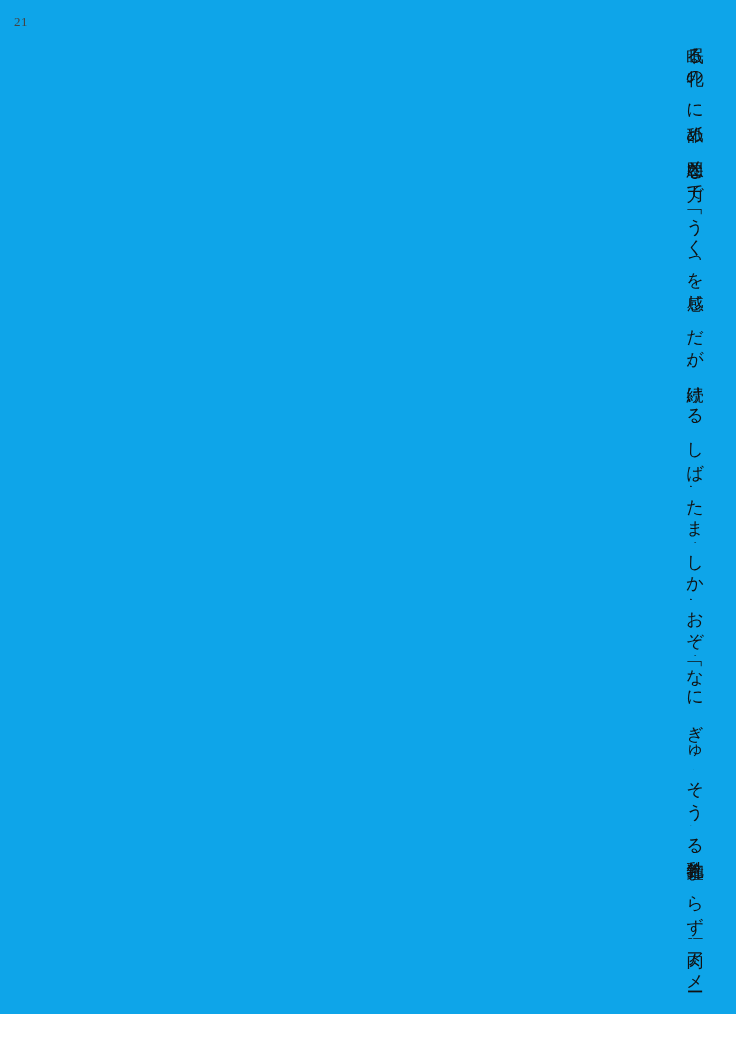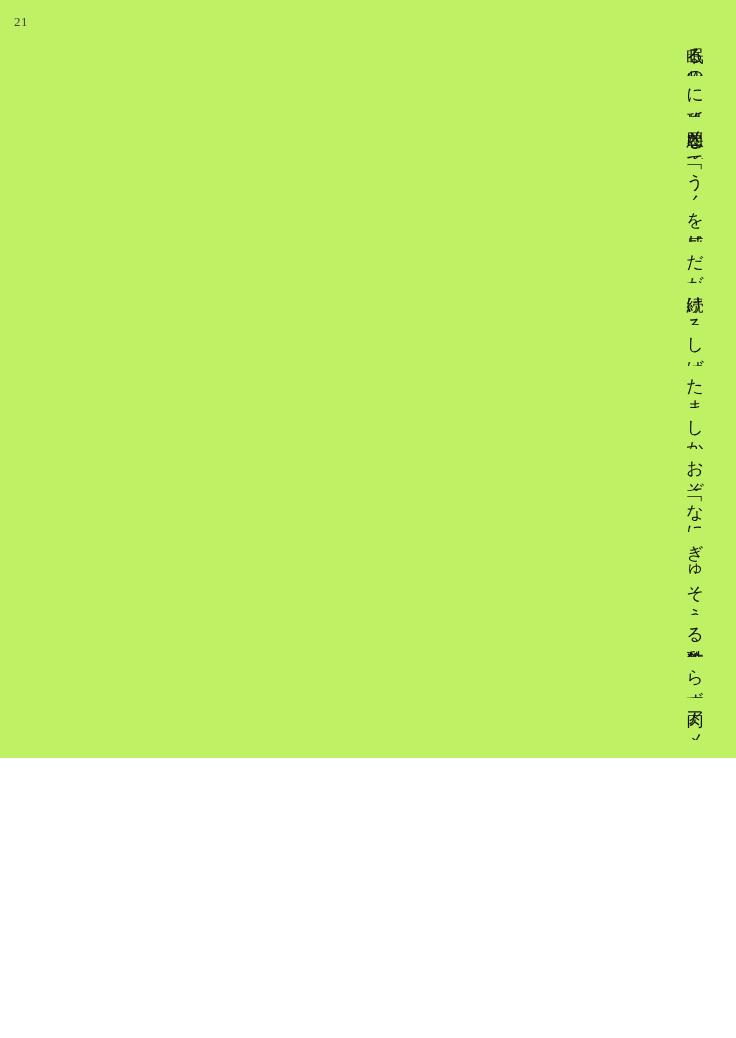--- a/index.html
+++ b/index.html
@@ -9,22 +9,22 @@
   }
   body {
     width: 736px;
     height: 1038px;
     overflow: hidden;
     font-family: "DejaVu Serif", "Liberation Serif", serif;
   }
   #page {
     position: relative;
     width: 736px;
-    height: 758px;
-    background: #bef264;
+    height: 1014px;
+    background: #0ea5e9;
     box-sizing: border-box;
   }
   #page-number {
     position: absolute;
     top: 14px;
     left: 14px;
     font-size: 13px;
     color: #444;
     font-family: "Liberation Serif", serif;
     letter-spacing: 0.5px;

